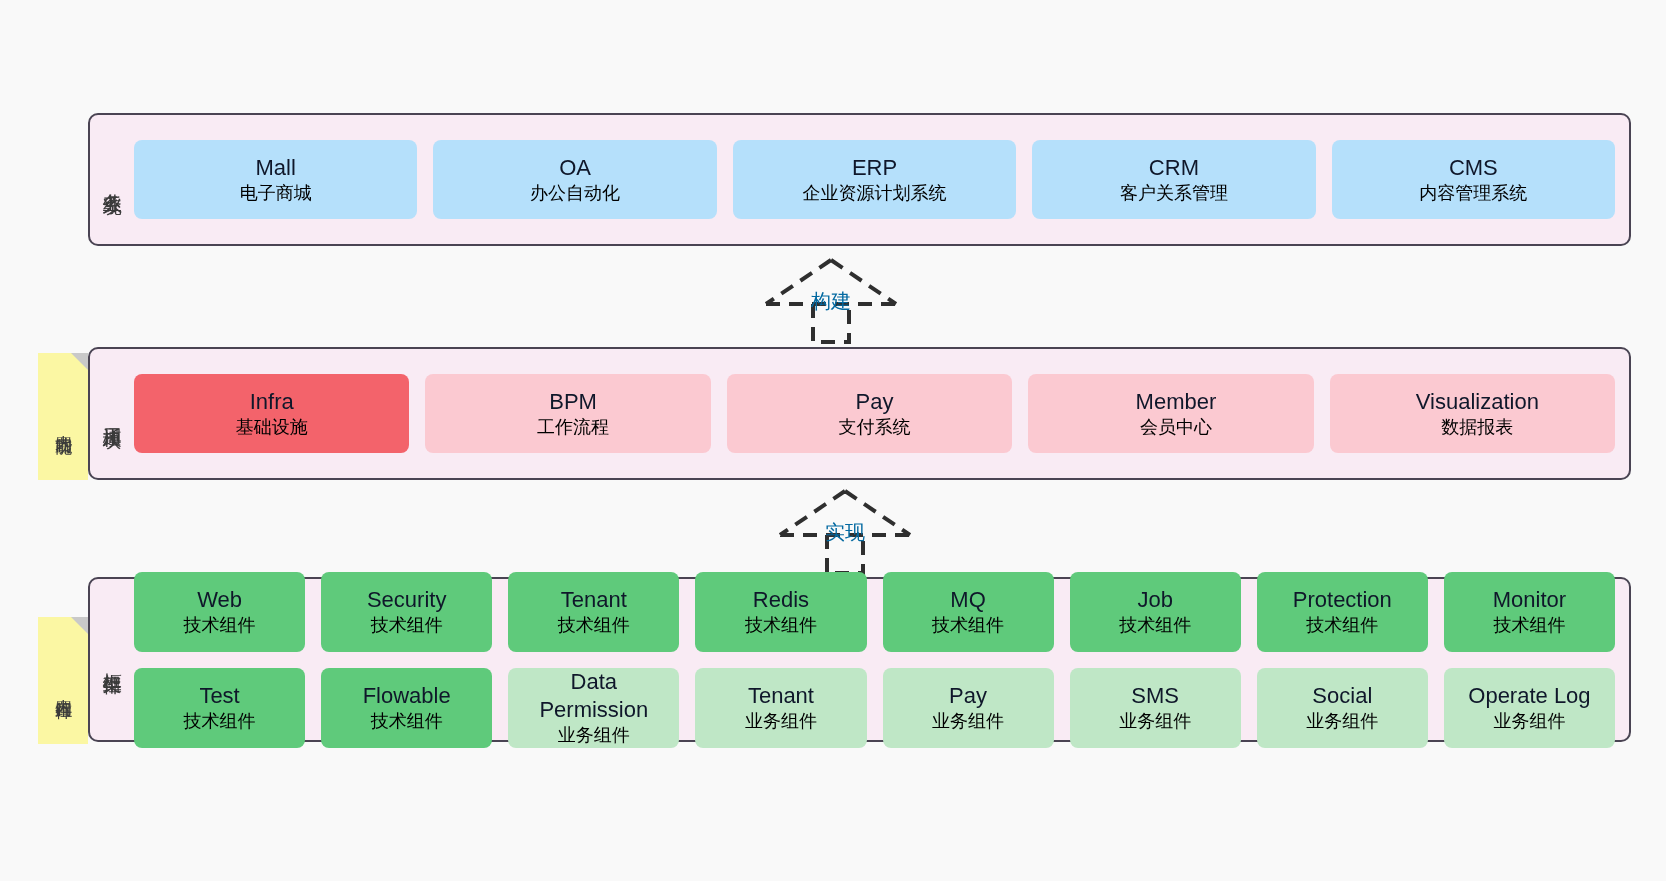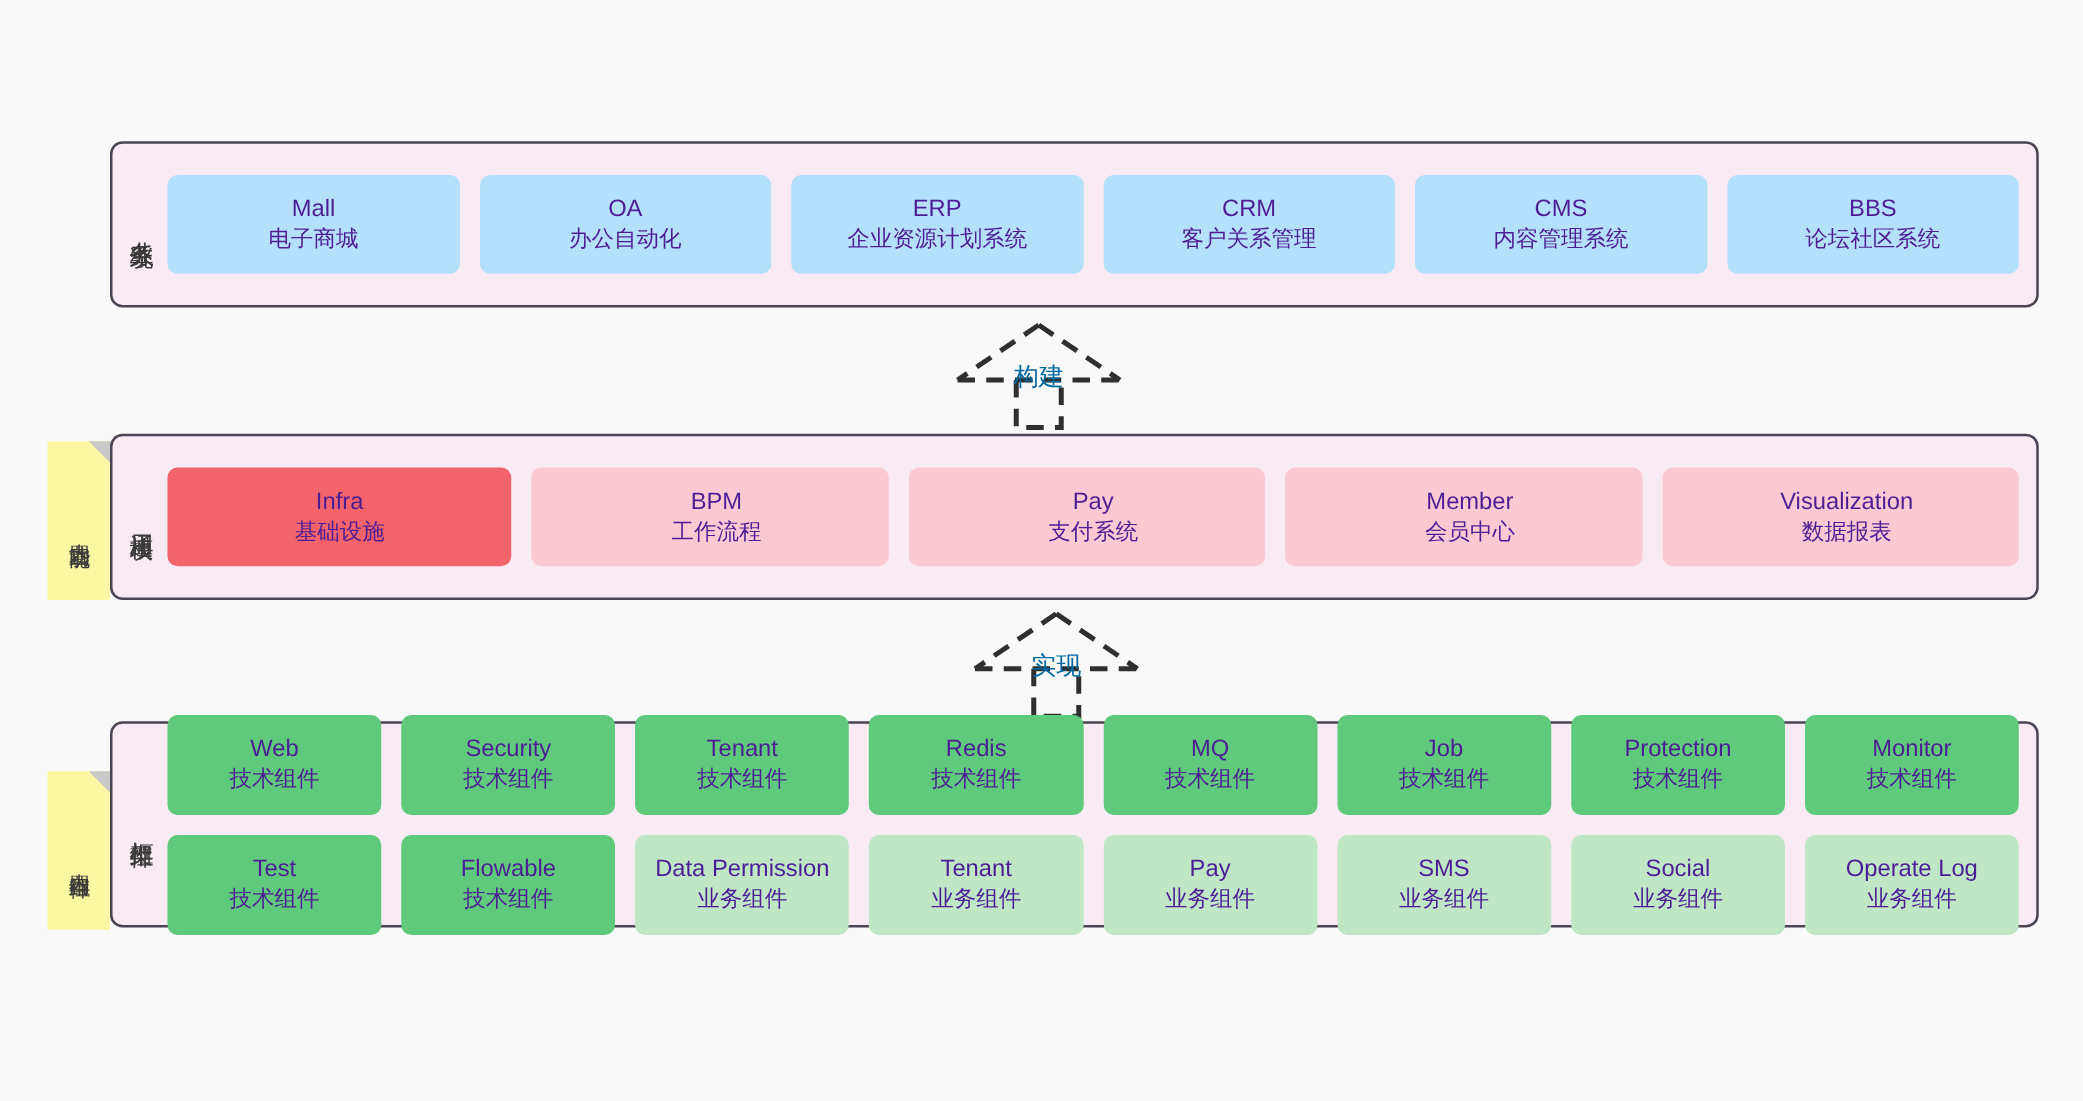--- a/index.html
+++ b/index.html
@@ -62,28 +62,28 @@
     display: flex;
     flex-direction: column;
     align-items: center;
     justify-content: center;
     text-align: center;
     box-sizing: border-box;
     padding: 4px 6px;
     user-select: none;
   }
   .card .ttl {
-    font-size: 19px;
+    font-size: 22px;
     line-height: 1.26;
-    color: #4c1d95;
+    color: #0f172a;
   }
   .card .sub {
     font-size: 18px;
     line-height: 1.26;
-    color: #4c1d95;
+    color: #000000;
   }
   .c-blue      { background: #b5e0fb; }
   .c-red       { background: #f3636b; }
   .c-pink      { background: #fbc9d1; padding-left: 16px; }
   .c-green     { background: #5fca7b; }
   .c-lgreen    { background: #bfe7c6; justify-content: center; }
 
   
   #layer-business  { left: 88px;  top: 113px; width: 1543px; height: 133px; }
   #layer-modules   { left: 88px;  top: 347px; width: 1543px; height: 133px; }
@@ -162,24 +162,20 @@
         <div class="sub">企业资源计划系统</div>
       </div>
       <div class="card c-blue">
         <div class="ttl">CRM</div>
         <div class="sub">客户关系管理</div>
       </div>
       <div class="card c-blue">
         <div class="ttl">CMS</div>
         <div class="sub">内容管理系统</div>
       </div>
-      <div class="card c-blue">
-        <div class="ttl">BBS</div>
-        <div class="sub">论坛社区系统</div>
-      </div>
     </div>
   </div>
 </div>
 
 <div class="connector" id="connector-build">
   <svg width="150" height="90" viewBox="0 0 150 90">
     <path d="M75 4 L140 48 M75 4 L10 48 M10 48 L140 48" fill="none" stroke="#2f2f2f" stroke-width="4" stroke-dasharray="14,9" stroke-linecap="butt"></path>
     <path d="M57 48 L57 86 L93 86 L93 48" fill="none" stroke="#2f2f2f" stroke-width="4" stroke-dasharray="14,9" stroke-linecap="butt"></path>
   </svg>
   <div class="conn-label">构建</div>

